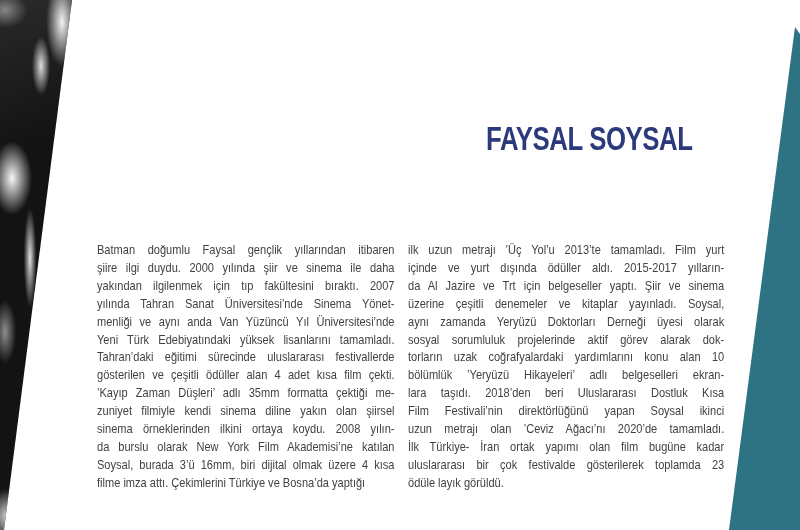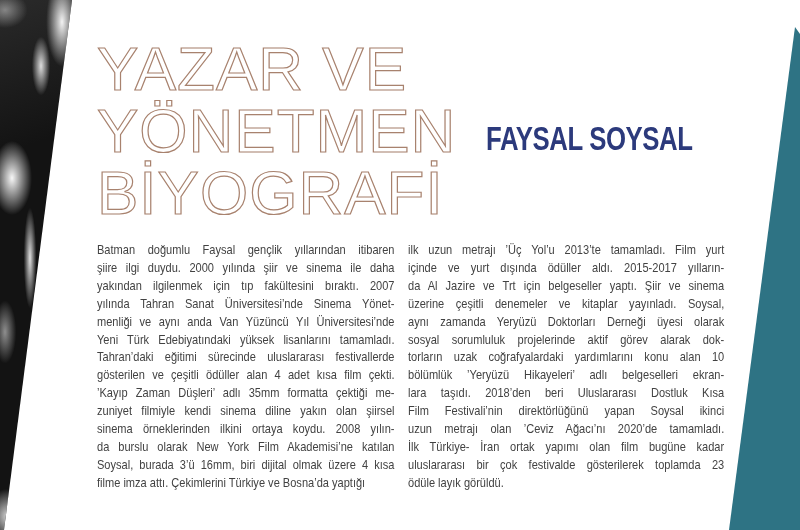--- a/index.html
+++ b/index.html
@@ -96,25 +96,20 @@
 </style>
 </head>
 <body>
 
 <div class="page">
 
   <div class="photo-strip"></div>
 
   <div class="teal-wedge"></div>
 
-  <header class="title-block">
-    <div class="title-line">YAZAR VE</div>
-    <div class="title-line">YÖNETMEN</div>
-    <div class="title-line">BİYOGRAFİ</div>
-  </header>
 
   <div class="author">FAYSAL SOYSAL</div>
 
   <main>
     <div class="bio-col bio-col-left">
         <div class="text-line">Batman doğumlu Faysal gençlik yıllarından itibaren</div>
         <div class="text-line">şiire ilgi duydu. 2000 yılında şiir ve sinema ile daha</div>
         <div class="text-line">yakından ilgilenmek için tıp fakültesini bıraktı. 2007</div>
         <div class="text-line">yılında Tahran Sanat Üniversitesi’nde Sinema Yönet-</div>
         <div class="text-line">menliği ve aynı anda Van Yüzüncü Yıl Üniversitesi’nde</div>

